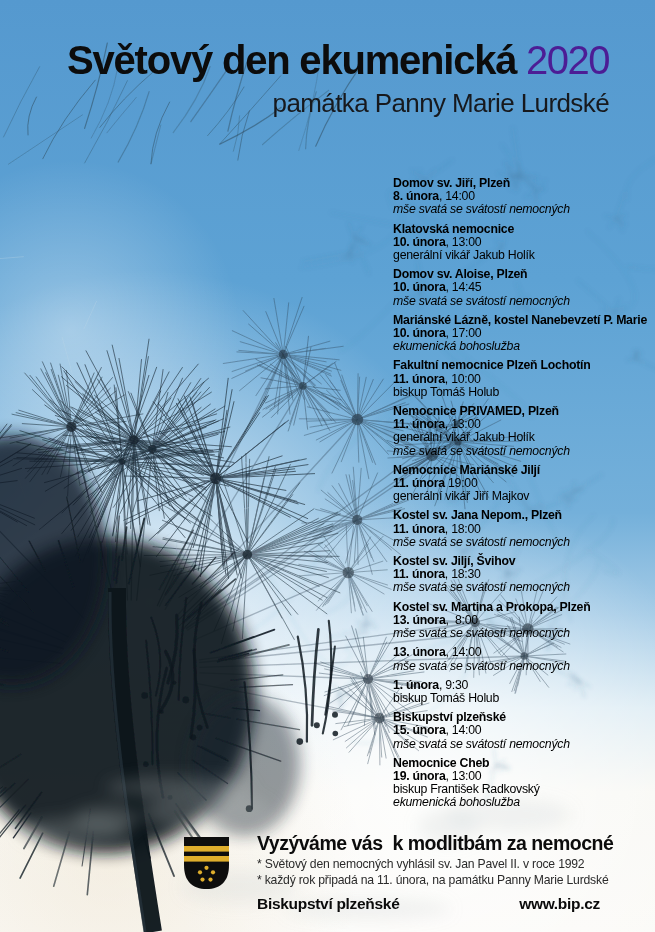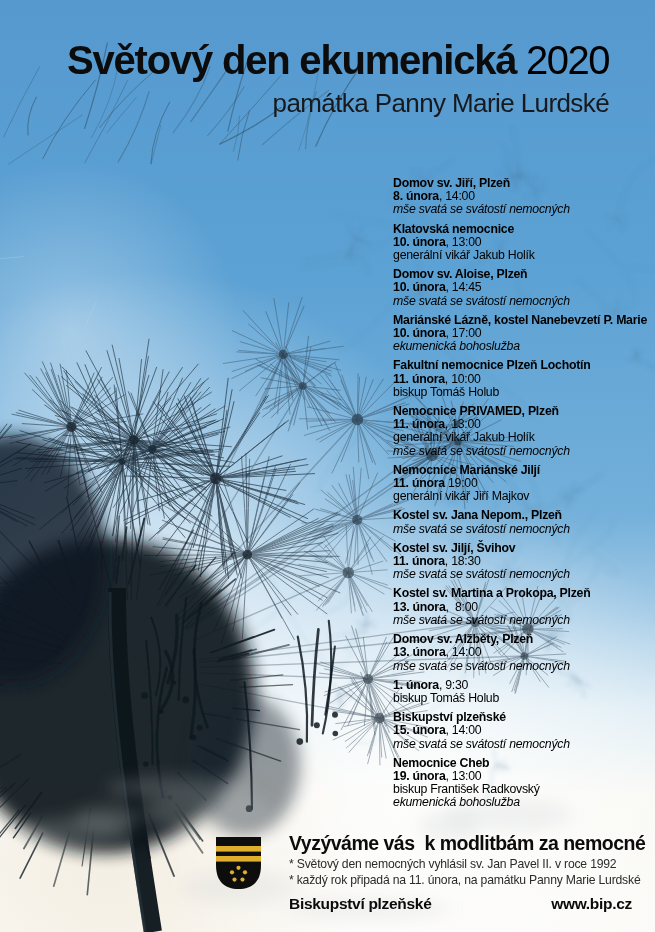--- a/index.html
+++ b/index.html
@@ -6,37 +6,37 @@
   .poster{
     position:relative;width:655px;height:932px;overflow:hidden;
     background:#5b9fd3;font-family:"Liberation Sans",sans-serif;
     -webkit-font-smoothing:antialiased;
   }
   #bg{position:absolute;left:0;top:0;width:655px;height:932px;display:block;}
 
   
   .title-block{position:absolute;top:39px;right:46px;text-align:right;color:#0c0c0c;}
   .title-block h1{margin:0;font-size:40px;line-height:43px;font-weight:700;letter-spacing:-1.2px;white-space:nowrap;}
-  .t-year{font-weight:400;letter-spacing:-1.5px;color:#000000;}
+  .t-year{font-weight:400;letter-spacing:-1.5px;color:#4c1d95;}
   .subtitle{margin-top:8px;font-size:26px;line-height:27px;font-weight:400;color:#17191d;letter-spacing:-0.6px;white-space:nowrap;}
 
   
   .events{
     position:absolute;top:161px;right:8px;text-align:left;
     color:#000000;font-size:12.3px;line-height:13.2px;letter-spacing:-0.25px;margin-top:16px;
   }
   .event{margin:0 0 6px 0;white-space:nowrap;}
   .event .loc{font-weight:700;}
   .event .date{font-weight:700;}
   .event .time{font-weight:400;white-space:pre;}
   .event .person{font-weight:400;}
   .event .note{font-style:italic;font-weight:400;}
 
   
-  .bottom{position:absolute;left:216px;top:833px;width:416px;}
+  .bottom{position:absolute;left:184px;top:833px;width:416px;}
   .shield{position:absolute;left:0;top:4px;width:45px;height:52px;}
   .bottom-text{margin-left:73px;color:#0c0c0c;}
   .call{font-size:19.5px;line-height:20px;font-weight:700;letter-spacing:-0.5px;white-space:pre;margin-bottom:4px;}
   .note-line{font-size:12.2px;line-height:15.8px;color:#2b2b2b;letter-spacing:-0.2px;white-space:nowrap;}
   .foot-row{display:flex;justify-content:space-between;align-items:baseline;margin-top:6px;
             font-size:15.5px;font-weight:700;letter-spacing:-0.3px;color:#0b0b0b;}
 </style>
 </head>
 <body>
 
@@ -1783,34 +1783,34 @@
         <div class="person">generální vikář Jakub Holík</div>
         <div class="note">mše svatá se svátostí nemocných</div>
       </div>
       <div class="event">
         <div class="loc">Nemocnice Mariánské Jiljí</div>
         <div class="when"><span class="date">11. února</span><span class="time"> 19:00</span></div>
         <div class="person">generální vikář Jiří Majkov</div>
       </div>
       <div class="event">
         <div class="loc">Kostel sv. Jana Nepom., Plzeň</div>
+        <div class="when"><span class="date">11. února</span><span class="time">, 18:00</span></div>
         <div class="note">mše svatá se svátostí nemocných</div>
       </div>
       <div class="event">
         <div class="loc">Kostel sv. Jiljí, Švihov</div>
         <div class="when"><span class="date">11. února</span><span class="time">, 18:30</span></div>
         <div class="note">mše svatá se svátostí nemocných</div>
       </div>
       <div class="event">
         <div class="loc">Kostel sv. Martina a Prokopa, Plzeň</div>
         <div class="when"><span class="date">13. února</span><span class="time">,  8:00</span></div>
         <div class="note">mše svatá se svátostí nemocných</div>
       </div>
       <div class="event">
-        <div class="loc">Domov sv. Alžběty, Plzeň</div>
         <div class="when"><span class="date">13. února</span><span class="time">, 14:00</span></div>
         <div class="note">mše svatá se svátostí nemocných</div>
       </div>
       <div class="event">
         <div class="when"><span class="date">1. února</span><span class="time">, 9:30</span></div>
         <div class="person">biskup Tomáš Holub</div>
       </div>
       <div class="event">
         <div class="loc">Biskupství plzeňské</div>
         <div class="when"><span class="date">15. února</span><span class="time">, 14:00</span></div>

